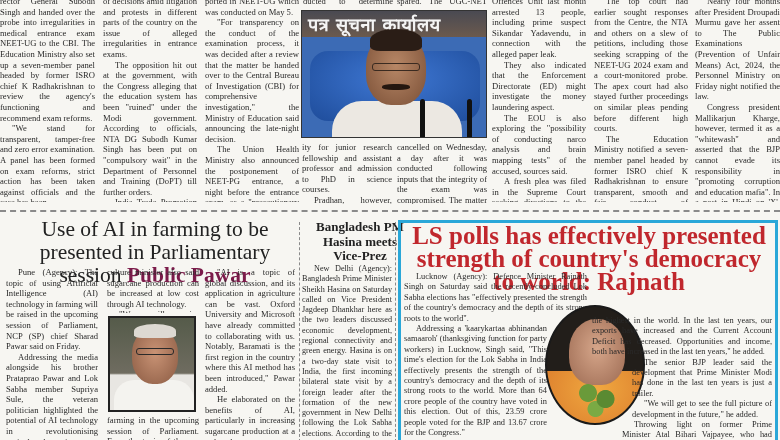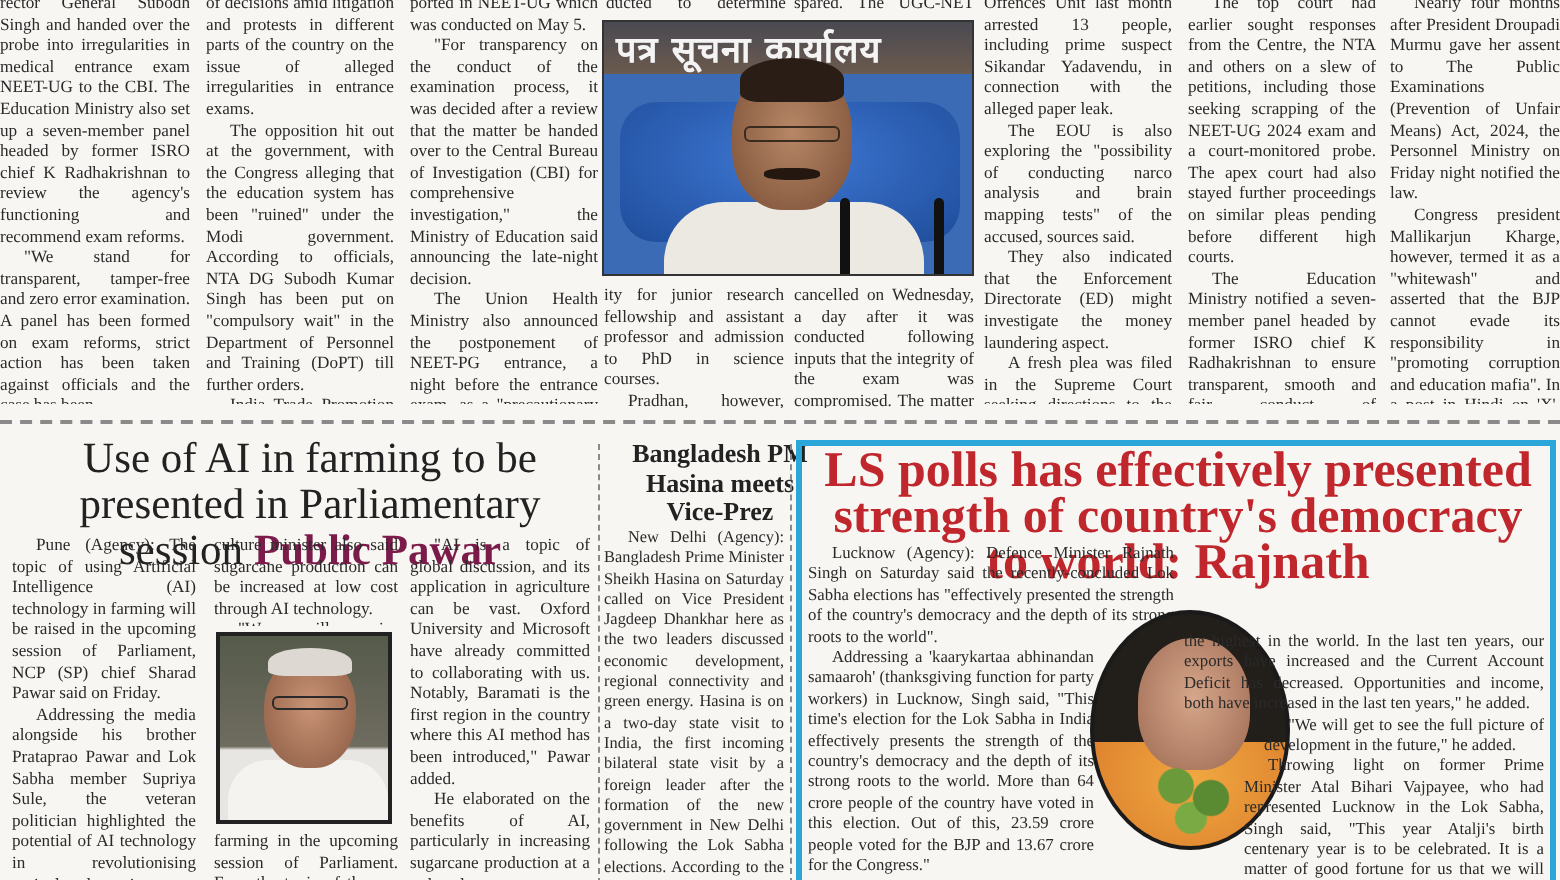--- a/index.html
+++ b/index.html
@@ -88,22 +88,22 @@
   <p class="noind">ity for junior research fellowship and assistant professor and admission to PhD in science courses.</p>
   <p>Pradhan, however, denied any leak of CSIR-NET paper and said the exam</p>
 </div>
 <div class="col" style="left:397px; top:142px; width:90px; height:62px;">
   <p class="noind">cancelled on Wednesday, a day after it was conducted following inputs that the integrity of the exam was compromised. The matter is being probed by the CBI.</p>
 
 </div>
 
 <div class="col" style="left:492px; top:-4px; width:94px; height:206px;">
   <p class="noind">Offences Unit last month arrested 13 people, including prime suspect Sikandar Yadavendu, in connection with the alleged paper leak.</p>
+  <p>They also indicated that the Enforcement Directorate (ED) might investigate the money laundering aspect.</p>
   <p>The EOU is also exploring the "possibility of conducting narco analysis and brain mapping tests" of the accused, sources said.</p>
-  <p>They also indicated that the Enforcement Directorate (ED) might investigate the money laundering aspect.</p>
   <p>A fresh plea was filed in the Supreme Court seeking directions to the CBI and the ED to investigate the alleged irregularities in the NEET-UG</p>
 
 </div>
 <div class="col" style="left:594px; top:-4px; width:94px; height:206px;">
   <p>The top court had earlier sought responses from the Centre, the NTA and others on a slew of petitions, including those seeking scrapping of the NEET-UG 2024 exam and a court-monitored probe. The apex court had also stayed further proceedings on similar pleas pending before different high courts.</p>
   <p>The Education Ministry notified a seven-member panel headed by former ISRO chief K Radhakrishnan to ensure transparent, smooth and fair conduct of examinations through NTA. The Centre has also operationalised a stringent law that aims to curb malpractices and ir-</p>
 </div>
 <div class="col" style="left:695px; top:-4px; width:85px; height:206px;">
   <p>Nearly four months after President Droupadi Murmu gave her assent to The Public Examinations (Prevention of Unfair Means) Act, 2024, the Personnel Ministry on Friday night notified the law.</p>
   <p>Congress president Mallikarjun Kharge, however, termed it as a "whitewash" and asserted that the BJP cannot evade its responsibility in "promoting corruption and education mafia". In a post in Hindi on 'X', Rahul Gandhi said, "Now NEET-PG is also postponed. This is another unfortunate example of the education system that has been ruined under the rule of Narendra Modi."</p>
@@ -160,15 +160,16 @@
 </div>
 
 <div class="rn-photo">
   <div class="scarf"></div>
   <div class="face"></div>
   <div class="leaves"></div>
 </div>
 
 <div class="col" style="left:592px; top:272px; width:180px; height:170px; font-size:8.4px; line-height:10.4px;">
   <p class="noind" style="margin-left:0;margin-top:44px;">the highest in the world. In the last ten years, our exports have increased and the Current Account Deficit has decreased. Opportunities and income, both have increased in the last ten years," he added.</p>
+  <p style="margin-left:40px;">The senior BJP leader said the development that Prime Minister Modi has done in the last ten years is just a trailer.</p>
   <p style="margin-left:40px;">"We will get to see the full picture of development in the future," he added.</p>
   <p style="margin-left:30px;">Throwing light on former Prime Minister Atal Bihari Vajpayee, who had represented Lucknow in the Lok Sabha, Singh said, "This year Atalji's birth centenary year is to be celebrated. It is a matter of good fortune for us that we will get the opportunity to celebrate Atalji's birth centenary. I will tell all the workers of Lucknow that his birth centenary year should be celebrated with full enthusiasm." Vajpayee was elected to Lok Sabha</p>
 </div>
 
 </body></html>

